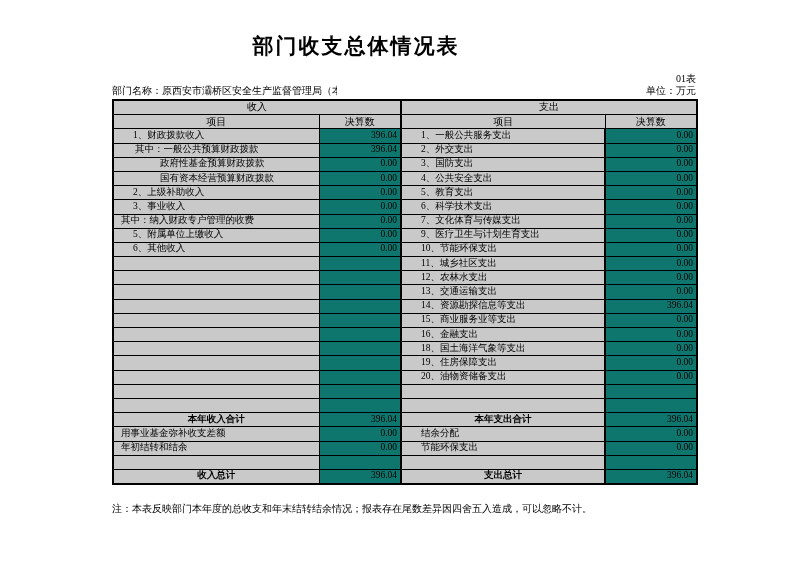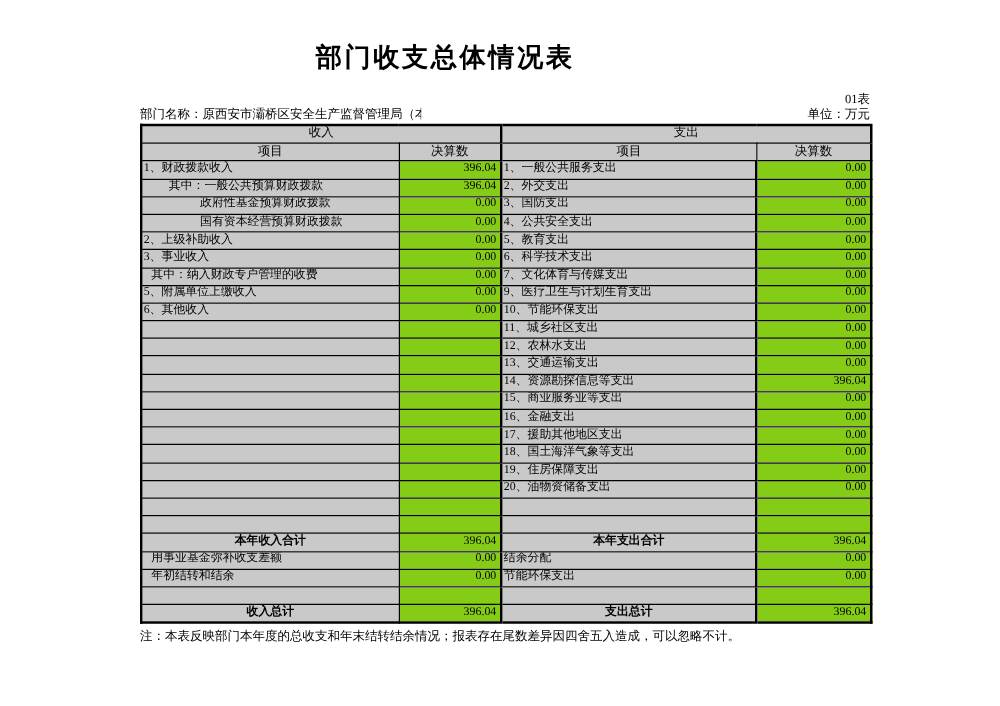--- a/index.html
+++ b/index.html
@@ -22,22 +22,22 @@
     position:absolute;top:99px;left:112px;width:584px;
     border-collapse:collapse;table-layout:fixed;
     border:2px solid #000;font-size:9.5px;
   }
   .budget th,.budget td{
     border:1px solid #000;height:13.2px;padding:0;line-height:1.05;
     background:#c9c9c9;overflow:hidden;white-space:nowrap;
   }
   .budget th{font-weight:normal;text-align:center;font-size:10px;}
   .budget td.item{text-align:left;padding-left:7px;}
-  .budget td.val{background:#84cc16;text-align:right;padding-right:3px;}
-  .budget td.ind1{padding-left:1px;}
+  .budget td.val{background:#0f766e;text-align:right;padding-right:3px;}
+  .budget td.ind1{padding-left:19px;}
   .budget td.ind2{}
   .budget td.ind3{padding-left:21px;}
   .budget td.ind4{}
   .budget td.ind5{padding-left:46px;}
   .budget td.total{text-align:center;font-weight:bold;padding-left:0;}
   
   .budget tr > *:nth-child(2){border-right-width:2px;}
   .budget tbody tr > *:nth-child(3){border-right-width:2px;}
   .budget thead tr.group th:first-child{border-right-width:2px;}
   .footnote{position:absolute;top:502px;left:112px;font-size:10px;white-space:nowrap;}
@@ -161,26 +161,20 @@
       </tr>
       <tr>
         <td class="item ind1"></td>
         <td class="val"></td>
         <td class="item ind1">16、金融支出</td>
         <td class="val">0.00</td>
       </tr>
       <tr>
         <td class="item ind1"></td>
         <td class="val"></td>
-        <td class="item ind1">17、援助其他地区支出</td>
-        <td class="val">0.00</td>
-      </tr>
-      <tr>
-        <td class="item ind1"></td>
-        <td class="val"></td>
         <td class="item ind1">18、国土海洋气象等支出</td>
         <td class="val">0.00</td>
       </tr>
       <tr>
         <td class="item ind1"></td>
         <td class="val"></td>
         <td class="item ind1">19、住房保障支出</td>
         <td class="val">0.00</td>
       </tr>
       <tr>

